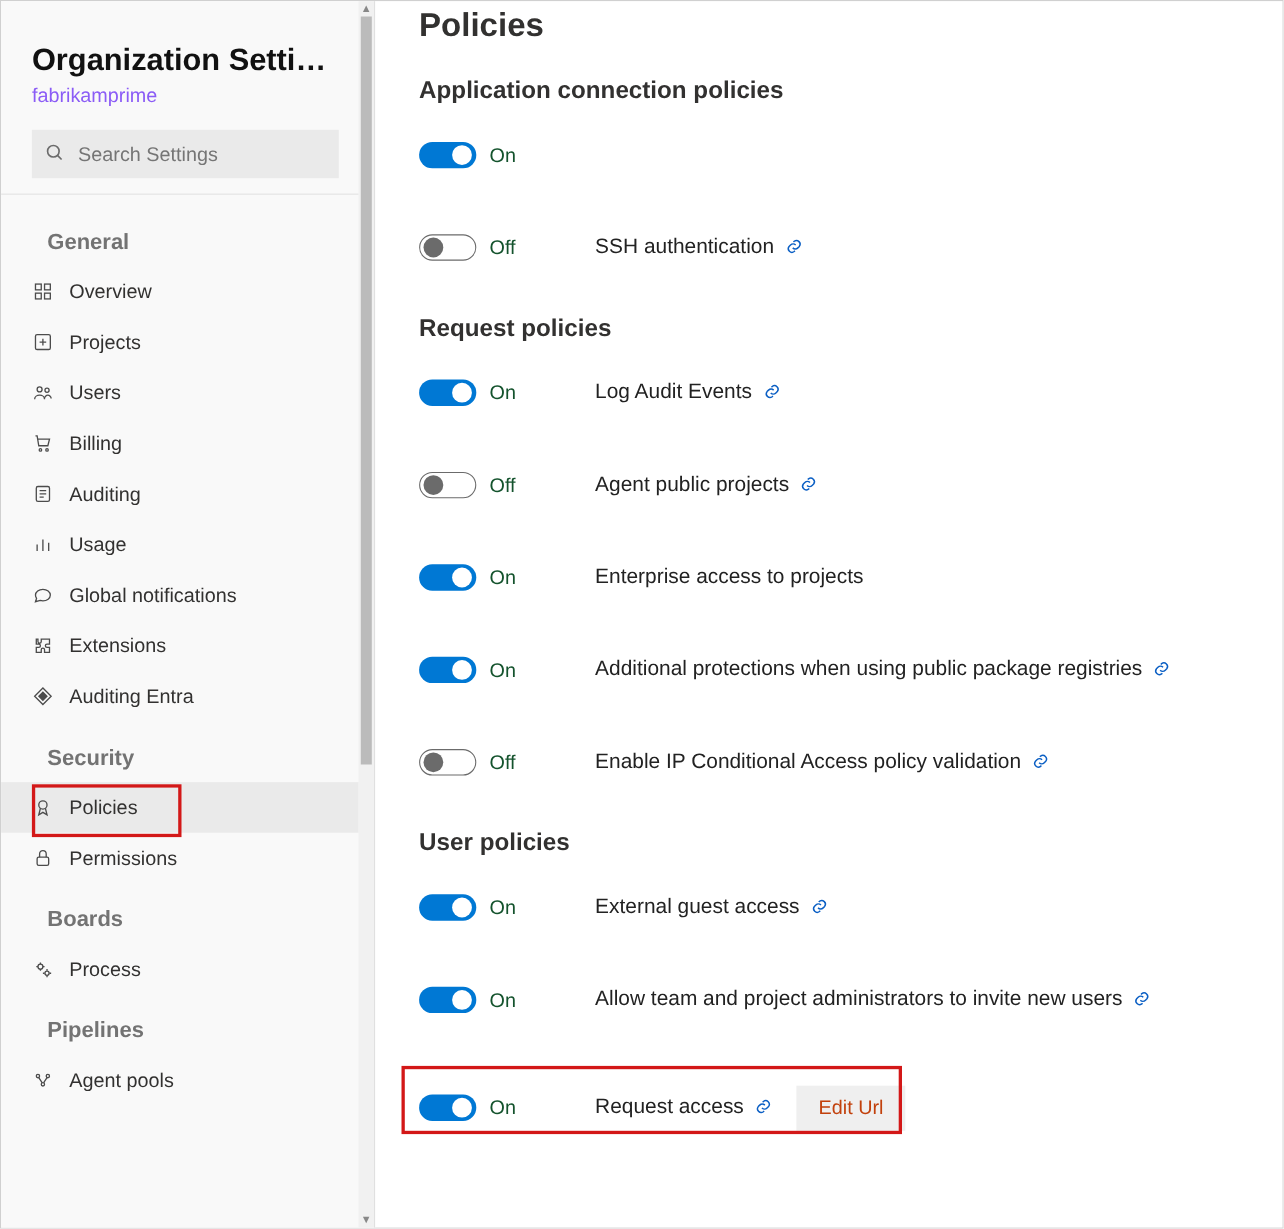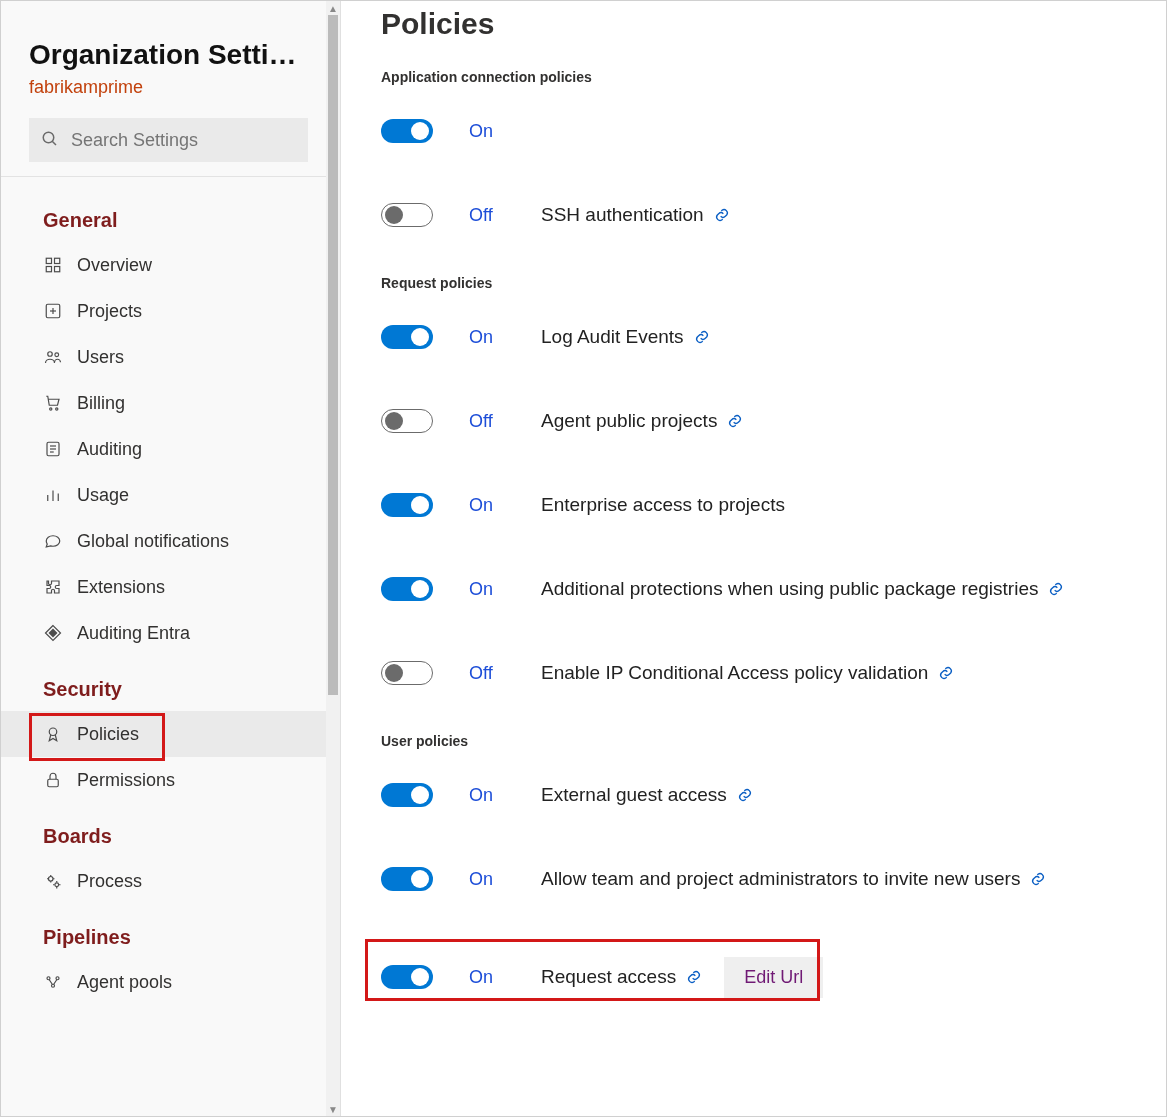--- a/index.html
+++ b/index.html
@@ -53,21 +53,21 @@
     font-size: 28px;
     font-weight: 600;
     color: #111;
     white-space: nowrap;
     overflow: hidden;
     text-overflow: ellipsis;
   }
   .sidebar-header .subtitle {
     margin-top: 6px;
     font-size: 18px;
-    color: #c2410c;
+    color: #8b5cf6;
   }
   .search-wrap { padding: 14px 18px 14px 28px; }
   .search-box {
     display: flex; align-items: center;
     background: #eaeaea;
     height: 44px;
     padding: 0 12px;
     gap: 10px;
   }
   .search-box svg { width: 18px; height: 18px; color: #6b6b6b; flex: none;}
@@ -75,27 +75,27 @@
     border: none; background: transparent;
     font-size: 18px; color: #a21caf; outline: none;
     width: 100%;
   }
   .divider { height: 1px; background: #e3e3e3; }
   .nav { padding: 14px 0 0 0; }
   .group-label {
     padding: 22px 0 10px 42px;
     font-weight: 600;
     font-size: 20px;
-    color: #7f1d1d;
+    color: #737373;
   }
   .group-label.first { padding-top: 18px; }
   .nav-item {
     display: flex; align-items: center;
     gap: 14px;
-    padding: 10px 18px 10px 42px;
+    padding: 10px 18px 10px 28px;
     height: 46px;
     font-size: 18px;
     color: #323130;
     cursor: pointer;
   }
   .nav-item .icon {
     width: 20px; height: 20px;
     color: #4c4c4c;
     display:flex; align-items:center; justify-content:center;
     flex: none;
@@ -122,21 +122,21 @@
     padding: 0 10px 0 40px;
     overflow: hidden;
   }
   .page-title {
     margin: 6px 0 28px 0;
     font-size: 30px;
     font-weight: 600;
   }
   .section-title {
     margin: 26px 0 22px 0;
-    font-size: 14px;
+    font-size: 22px;
     font-weight: 600;
   }
   .policy-row {
     display: flex;
     align-items: center;
     min-height: 48px;
     margin-bottom: 36px;
   }
   .toggle-col {
     width: 160px;
@@ -151,35 +151,35 @@
   }
   .toggle.on { background: #0078d4; }
   .toggle.off { background: #fff; border: 1px solid #6b6b6b; }
   .toggle .knob {
     position: absolute;
     width: 18px; height: 18px; border-radius: 50%;
     top: 3px;
   }
   .toggle.on .knob { right: 4px; background: #fff; }
   .toggle.off .knob { left: 3px; top: 2px; background: #6b6b6b; }
-  .toggle-state { font-size: 18px; color: #1d4ed8; margin-left: 24px; }
+  .toggle-state { font-size: 18px; color: #14532d; }
   .policy-label { font-size: 19px; color: #222; display:flex; align-items:center; gap:10px; }
   .link-icon {
     width: 18px; height: 18px;
     color: #0b5fc4;
     flex: none;
   }
   .link-icon svg { width: 16px; height: 16px; }
   .edit-btn {
     margin-left: 10px;
     background: #efefef;
     border: none;
     padding: 10px 20px;
     font-size: 18px;
-    color: #701a75;
+    color: #c2410c;
     cursor: pointer;
   }
   .rel { position: relative; }
   .request-wrapper { position: relative; padding: 14px 0 18px 0; }
   .request-wrapper .hl {
     position: absolute;
     left: -16px; top: 0;
     width: 455px; height: 62px;
     border: 3px solid #d31818;
     pointer-events: none;

